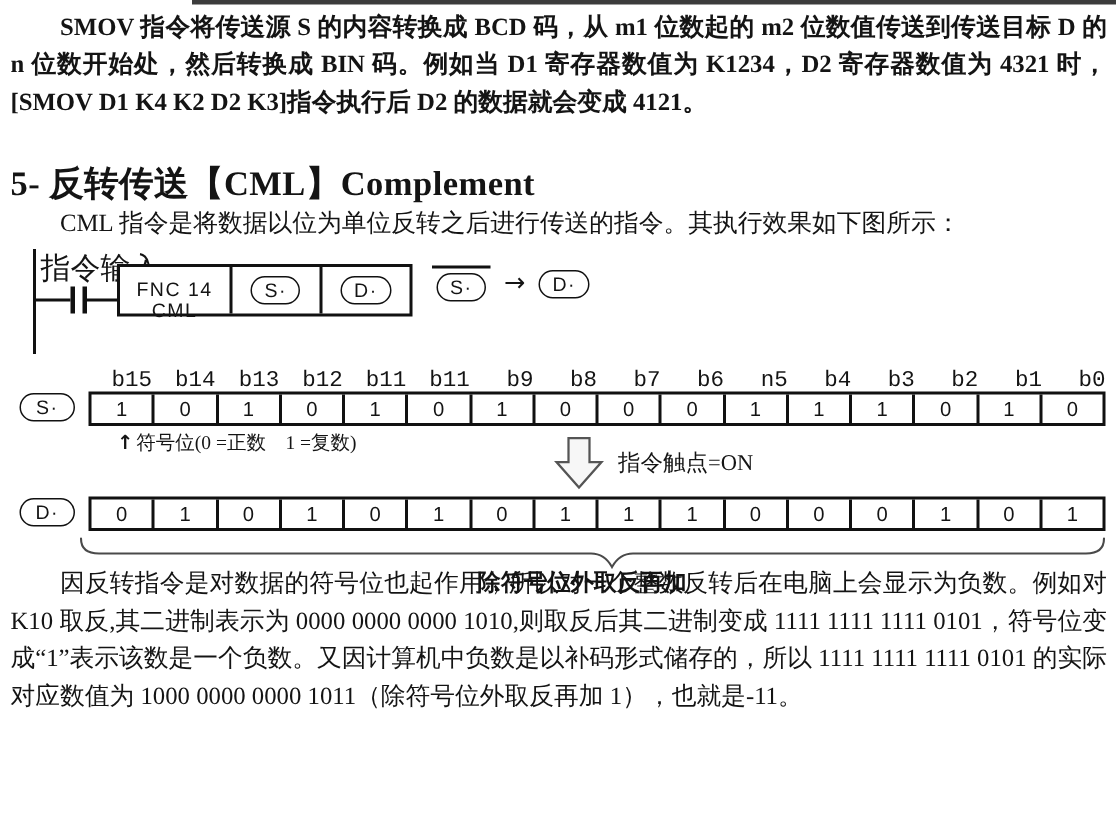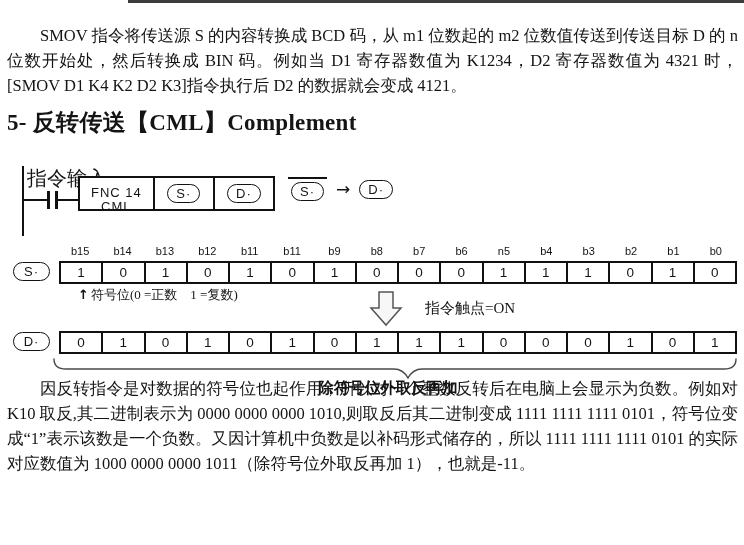--- a/index.html
+++ b/index.html
@@ -6,21 +6,21 @@
   .page {
     position:relative; width:744px; height:545px; background:#ffffff;
     font-family:"Liberation Serif", serif; color:#141414; overflow:hidden;
   }
   .top-artifact { position:absolute; left:128px; top:0; width:616px; height:3px; background:#3c3c3c; }
 
   .para {
     position:absolute; left:7px; right:6px; margin:0;
     font-size:16.5px; line-height:25px; text-align:justify; text-indent:2em;
   }
-  .p1 { top:23px; }
+  .p1 { top:5px;font-weight:bold; }
   .p2 { top:136px; }
   .p3 { top:376px; }
   .heading {
     position:absolute; left:7px; top:107px; margin:0;
     font-size:23px; font-weight:bold; letter-spacing:0.3px;
   }
 
   
   .rail { position:absolute; left:22px; top:166px; width:2px; height:70px; background:#111; }
   .input-label { position:absolute; left:27px; top:165px; font-size:20px; }
@@ -48,21 +48,21 @@
     font-family:"Liberation Sans", sans-serif; font-size:13px; letter-spacing:1px;
     background:#fff; box-sizing:border-box;
   }
 
   .expr { position:absolute; left:288px; top:177px; display:flex; align-items:center; gap:9px; }
   .ovl { display:inline-block; border-top:2px solid #111; padding:3px 3px 0 3px; }
   .arr { font-size:17px; font-family:"DejaVu Sans", sans-serif; line-height:1; }
 
   
   .bit-headers { position:absolute; left:59px; top:245px; width:678px; display:flex; }
-  .bit-h { flex:1; text-align:center; font-family:Liberation Sans, sans-serif; font-size:11px; }
+  .bit-h { flex:1; text-align:right; font-family:Liberation Mono, monospace; font-size:15px; }
 
   .bit-row {
     position:absolute; left:59px; width:678px; height:23px; display:flex;
     border:2px solid #111; box-sizing:border-box; background:#fff;
   }
   .s-pos { top:261px; }
   .d-pos { top:331px; }
   .bit-cell {
     flex:1; border-left:2px solid #111; display:flex; align-items:center; justify-content:center;
     font-family:"Liberation Sans", sans-serif; font-size:13.5px;
@@ -70,39 +70,40 @@
   .bit-cell:first-child { border-left:none; }
 
   .reg-pill { position:absolute; left:13px; width:37px; padding:0; }
   .s-reg { top:262px; }
   .d-reg { top:332px; }
 
   .sign-note { position:absolute; left:78px; top:286px; font-size:13px; white-space:nowrap; }
   .uparrow { font-family:"DejaVu Sans", sans-serif; font-weight:bold; margin-right:2px; }
 
   .down-arrow { position:absolute; left:368px; top:291px; }
-  .trigger-note { position:absolute; left:425px; top:299px; font-size:15px; }
+  .trigger-note { position:absolute; left:412px; top:299px; font-size:15px; }
 
   .brace { position:absolute; left:52px; top:356px; }
   .brace-caption {
     position:absolute; left:388px; top:378px; transform:translateX(-50%);
     font-size:15.5px; font-weight:bold; white-space:nowrap;
   }
 </style>
 </head>
 <body>
 
 <div class="page">
 
   <div class="top-artifact"></div>
 
   <p class="para p1">SMOV 指令将传送源 S 的内容转换成 BCD 码，从 m1 位数起的 m2 位数值传送到传送目标 D 的 n 位数开始处，然后转换成 BIN 码。例如当 D1 寄存器数值为 K1234，D2 寄存器数值为 4321 时，[SMOV D1 K4 K2 D2 K3]指令执行后 D2 的数据就会变成 4121。</p>
 
   <h2 class="heading">5- 反转传送【CML】Complement</h2>
 
+  <p class="para p2">CML 指令是将数据以位为单位反转之后进行传送的指令。其执行效果如下图所示：</p>
 
   <div class="rail"></div>
   <div class="input-label">指令输入</div>
   <div class="wire w1"></div>
   <div class="wire w2"></div>
   <div class="contact-bar cb1"></div>
   <div class="contact-bar cb2"></div>
 
   <div class="fnc-box">
     <div class="fnc-cell first">

